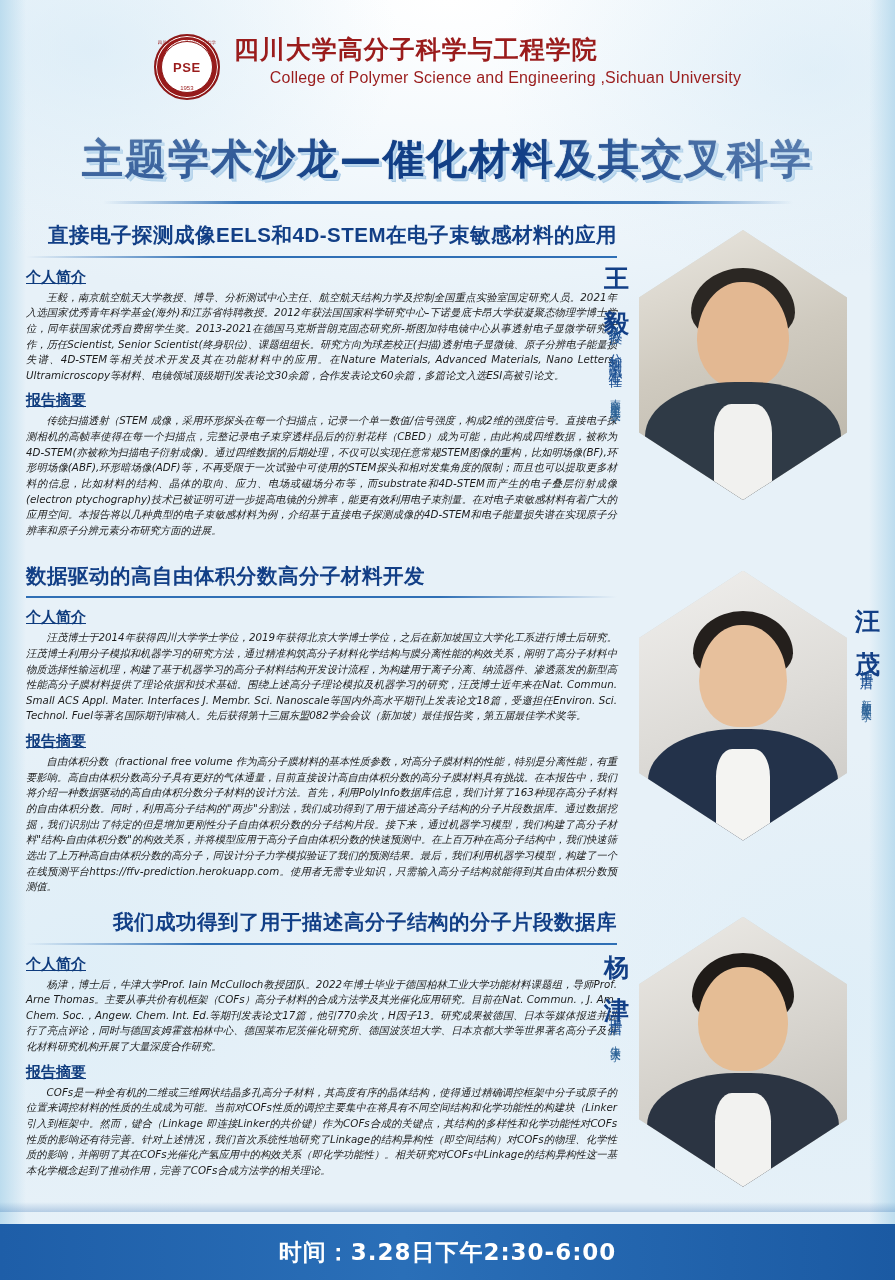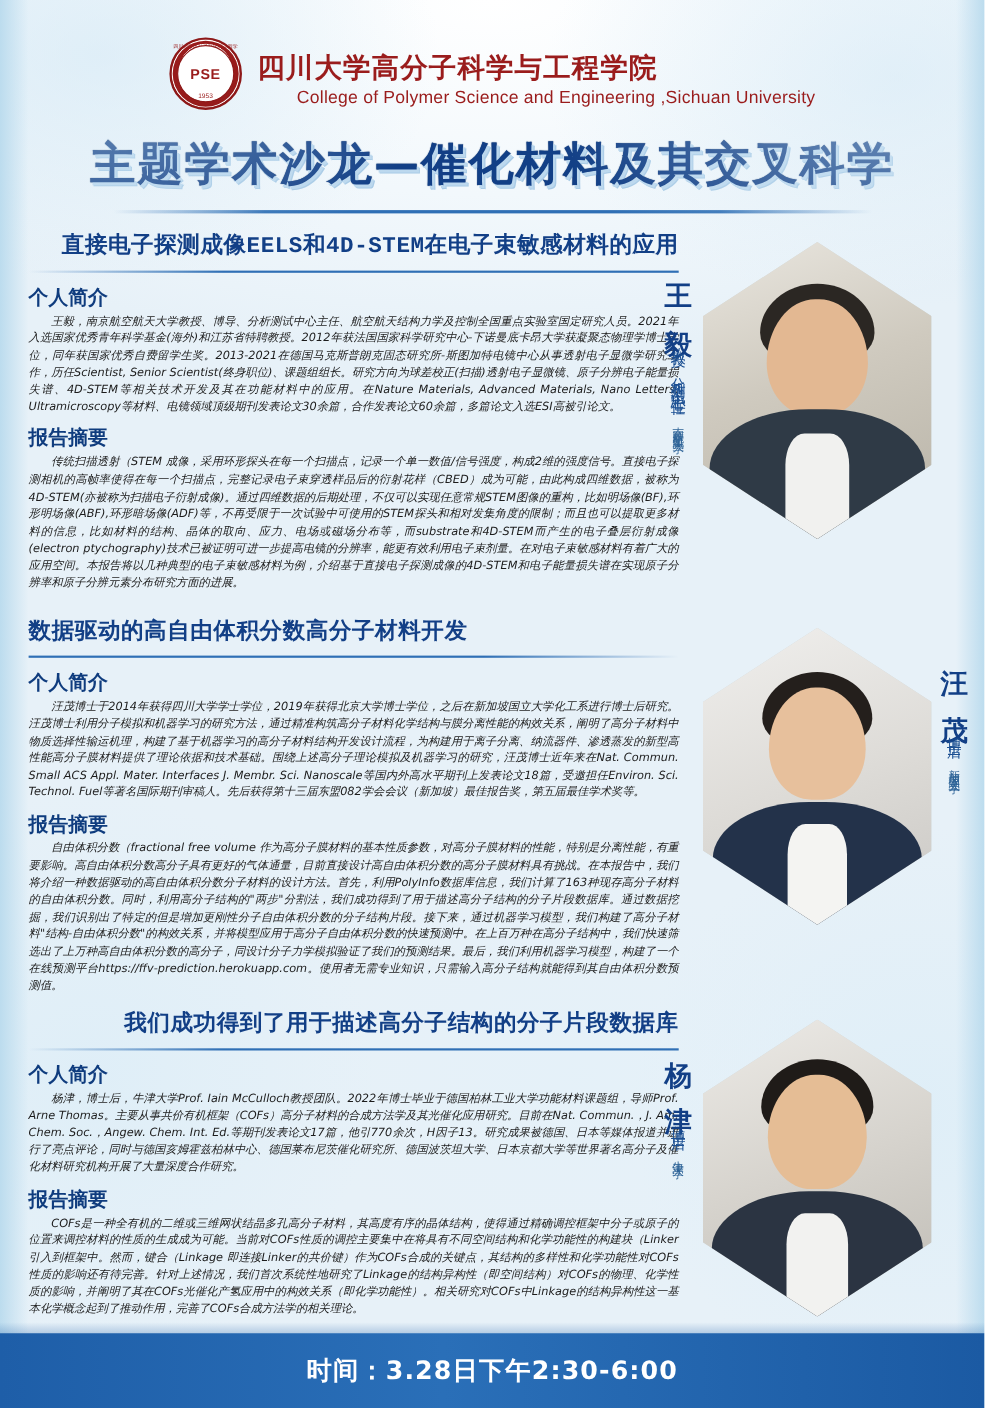--- a/index.html
+++ b/index.html
@@ -22,42 +22,42 @@
   .sw2{right:-240px;top:-140px;width:640px;height:420px;background:radial-gradient(closest-side,#d3e8f5,rgba(211,232,245,0));}
   .sw3{left:-180px;bottom:40px;width:520px;height:520px;background:radial-gradient(closest-side,#d8ecf7,rgba(216,236,247,0));}
   .sw4{right:-200px;bottom:10px;width:520px;height:520px;background:radial-gradient(closest-side,#d8ecf7,rgba(216,236,247,0));}
   .sw5{left:30%;bottom:120px;width:520px;height:360px;background:radial-gradient(closest-side,#e3f1f9,rgba(227,241,249,0));}
 
   .edge{position:absolute;top:0;bottom:0;width:26px;pointer-events:none;}
   .edge.left{left:0;background:linear-gradient(90deg,#bcdcee 0%,rgba(188,220,238,0) 100%);}
   .edge.right{right:0;background:linear-gradient(270deg,#bcdcee 0%,rgba(188,220,238,0) 100%);}
 
   
-  .header{position:relative;display:flex;align-items:flex-end;justify-content:center;gap:14px;padding-top:34px;}
+  .header{position:relative;display:flex;align-items:flex-start;justify-content:center;gap:14px;padding-top:34px;}
   .logo{
     width:62px;height:62px;border-radius:50%;
     background:radial-gradient(circle at 50% 45%,#ffffff 52%,#9a1c1c 53%,#8d1818 100%);
     border:2px solid #8d1818;position:relative;flex:0 0 auto;
     box-shadow:0 0 0 1px #fff inset;
   }
   .logo .ring{
     position:absolute;inset:5px;border-radius:50%;border:1.5px solid #8d1818;
     display:flex;align-items:center;justify-content:center;
     background:#fff;
   }
   .logo .pse{font-size:13px;font-weight:bold;color:#9a1c1c;letter-spacing:.5px;}
   .logo .yr{position:absolute;left:0;right:0;bottom:7px;text-align:center;font-size:6px;color:#9a1c1c;}
   .logo .arc{position:absolute;left:0;right:0;top:5px;text-align:center;font-size:4.5px;color:#9a1c1c;line-height:1;}
   .school{line-height:1.25;}
   .school .cn{font-size:25px;font-weight:bold;color:#9a1c1c;letter-spacing:1px;font-family:"DejaVu Sans","Liberation Sans",sans-serif;}
   .school .en{font-size:16px;color:#9a1c1c;letter-spacing:.2px;margin-top:3px;margin-left:36px;}
 
   
   .main-title{
-    margin-top:22px;text-align:center;
+    margin-top:32px;text-align:center;
     font-size:41px;font-weight:bold;letter-spacing:2px;
     color:#123f86;
     font-family:"DejaVu Sans","Liberation Sans",sans-serif;
     text-shadow:
       2px 2px 0 #bcd8ee,
       3px 3px 0 #a9cbe6,
       0 0 1px #0d2f63;
   }
   .title-rule{
     width:690px;height:3px;margin:14px auto 0;
@@ -92,43 +92,44 @@
     color:#123f86;
   }
   .name-v .nm{font-size:25px;font-weight:bold;letter-spacing:6px;}
   .name-v .ttl{font-size:13.5px;letter-spacing:3px;margin-top:4px;color:#1b4f92;}
   .name-v .org{font-size:10.5px;letter-spacing:2px;margin-top:4px;color:#2d6397;}
   .name-left{right:228px;}
   .name-right{left:226px;}
 
   .sec-title{
     font-size:20.5px;font-weight:bold;color:#123f86;
-    font-family:Liberation Mono, monospace;
+    font-family:Liberation Sans, sans-serif;
     letter-spacing:.5px;line-height:1.3;
   }
   .sec-title.right{text-align:right;}
   .sec-rule{
     height:2px;margin:7px 0 10px;
     background:linear-gradient(90deg,#2f6fb5 0%,#2f6fb5 70%,rgba(47,111,181,0) 100%);
   }
   .sec-rule.right{background:linear-gradient(270deg,#2f6fb5 0%,#2f6fb5 70%,rgba(47,111,181,0) 100%);}
   .sub-head{
-    font-size:18px;font-weight:bold;color:#0f3c7e;margin:8px 0 3px;
-    font-family:"DejaVu Sans","Liberation Sans",sans-serif;
+    font-size:15px;font-weight:bold;color:#0f3c7e;margin:8px 0 3px;
+    font-family:"DejaVu Sans","Liberation Sans",sans-serif;
+    text-decoration:underline;
   }
   .body-text{
     font-size:10.3px;line-height:1.52;color:#1c1c1c;text-align:justify;
     text-indent:2em;
     font-family:"DejaVu Sans","Liberation Sans",sans-serif;
     font-style:italic;
   }
 
   
   .footer{
-    position:absolute;left:0;right:0;bottom:0;height:68px;
+    position:absolute;left:0;right:0;bottom:0;height:56px;
     background:linear-gradient(90deg,#1e5ea8 0%,#2a6fb8 45%,#1b5aa3 100%);
     display:flex;align-items:center;justify-content:center;gap:56px;
     color:#fff;
   }
   .footer div{font-size:23px;font-weight:bold;letter-spacing:1px;
     font-family:"DejaVu Sans","Liberation Sans",sans-serif;}
   .footer-top-edge{position:absolute;left:0;right:0;bottom:68px;height:10px;
     background:linear-gradient(180deg,rgba(30,94,168,0),rgba(30,94,168,.25));}
 
   

